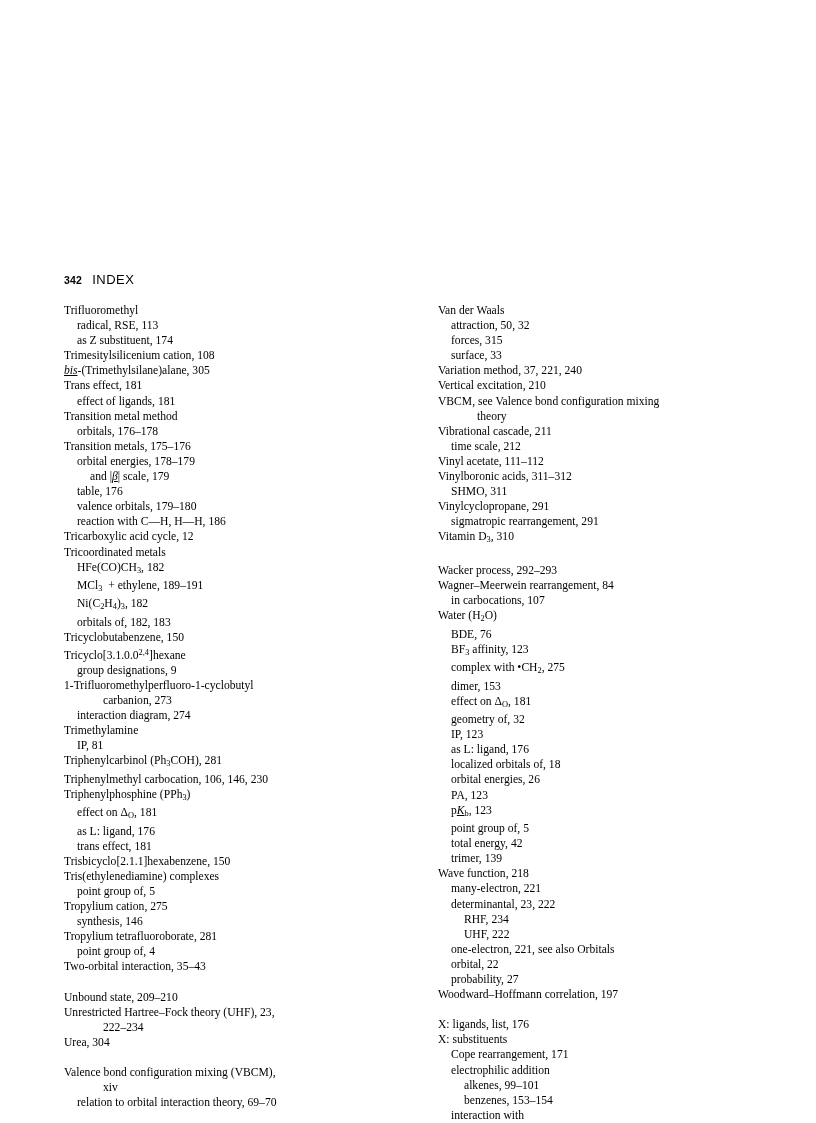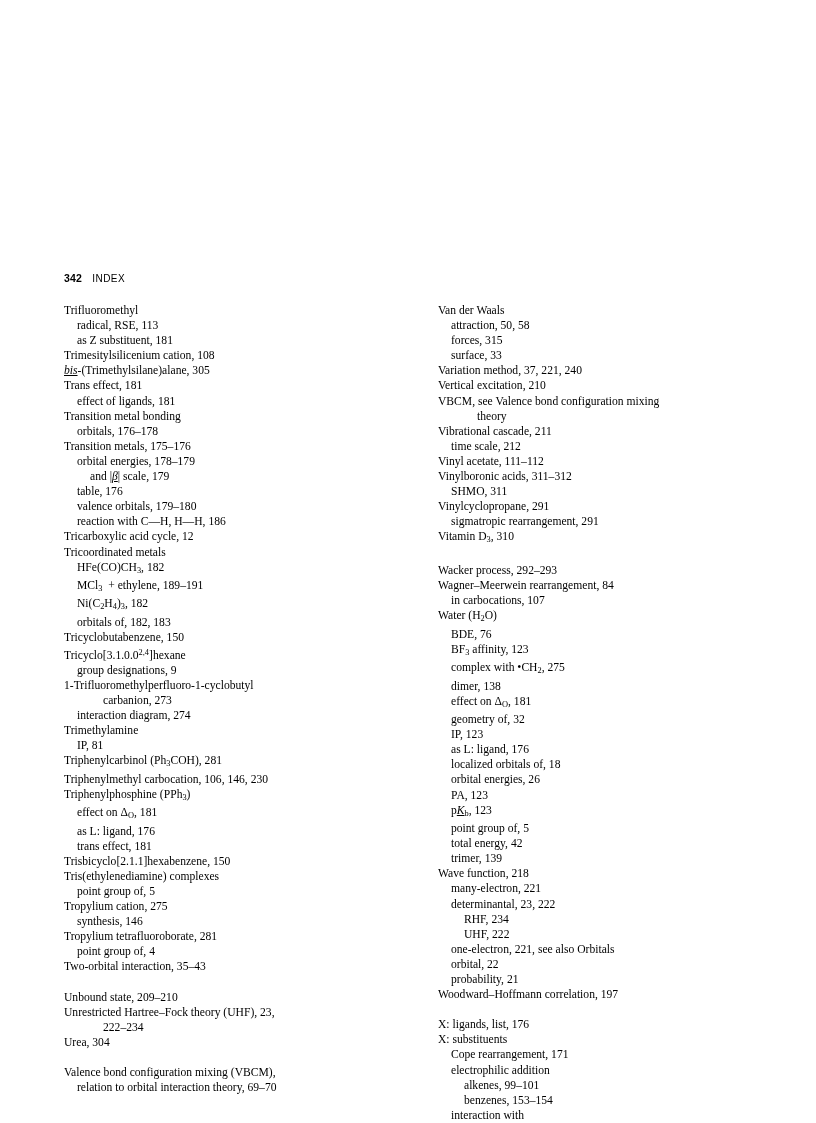--- a/index.html
+++ b/index.html
@@ -31,21 +31,21 @@
     gap: 10px;
   }
   .page-number {
     font-family: "Liberation Sans", sans-serif;
     font-weight: bold;
     font-size: 10.5px;
     letter-spacing: 0.2px;
   }
   .header-title {
     font-family: "Liberation Sans", sans-serif;
-    font-size: 10px;
+    font-size: 13px;
     letter-spacing: 0.5px;
   }
   .columns {
     position: absolute;
     left: 52px;
     top: 303px;
     width: 716px;
     display: flex;
     gap: 32px;
   }
@@ -75,26 +75,26 @@
 
   <div class="header">
     <span class="page-number">342</span>
     <span class="header-title">INDEX</span>
   </div>
 
   <div class="columns">
     <div class="column">
         <div class="entry lvl0">Trifluoromethyl</div>
         <div class="entry lvl1">radical, RSE, 113</div>
-        <div class="entry lvl1">as Z substituent, 181</div>
+        <div class="entry lvl1">as Z substituent, 174</div>
         <div class="entry lvl0">Trimesitylsilicenium cation, 108</div>
         <div class="entry lvl0"><span class="it">bis</span>-(Trimethylsilane)alane, 305</div>
         <div class="entry lvl0">Trans effect, 181</div>
         <div class="entry lvl1">effect of ligands, 181</div>
-        <div class="entry lvl0">Transition metal bonding</div>
+        <div class="entry lvl0">Transition metal method</div>
         <div class="entry lvl1">orbitals, 176–178</div>
         <div class="entry lvl0">Transition metals, 175–176</div>
         <div class="entry lvl1">orbital energies, 178–179</div>
         <div class="entry lvl2">and |<span class="it">β</span>| scale, 179</div>
         <div class="entry lvl1">table, 176</div>
         <div class="entry lvl1">valence orbitals, 179–180</div>
         <div class="entry lvl1">reaction with C—H, H—H, 186</div>
         <div class="entry lvl0">Tricarboxylic acid cycle, 12</div>
         <div class="entry lvl0">Tricoordinated metals</div>
         <div class="entry lvl1">HFe(CO)CH<sub>3</sub>, 182</div>
@@ -123,25 +123,26 @@
         <div class="entry lvl0">Tropylium tetrafluoroborate, 281</div>
         <div class="entry lvl1">point group of, 4</div>
         <div class="entry lvl0">Two-orbital interaction, 35–43</div>
         <div class="gap"></div>
         <div class="entry lvl0">Unbound state, 209–210</div>
         <div class="entry lvl0">Unrestricted Hartree–Fock theory (UHF), 23,</div>
         <div class="entry lvl3">222–234</div>
         <div class="entry lvl0">Urea, 304</div>
         <div class="gap"></div>
         <div class="entry lvl0">Valence bond configuration mixing (VBCM),</div>
+        <div class="entry lvl3">xiv</div>
         <div class="entry lvl1">relation to orbital interaction theory, 69–70</div>
       </div>
     <div class="column">
         <div class="entry lvl0">Van der Waals</div>
-        <div class="entry lvl1">attraction, 50, 58</div>
+        <div class="entry lvl1">attraction, 50, 32</div>
         <div class="entry lvl1">forces, 315</div>
         <div class="entry lvl1">surface, 33</div>
         <div class="entry lvl0">Variation method, 37, 221, 240</div>
         <div class="entry lvl0">Vertical excitation, 210</div>
         <div class="entry lvl0">VBCM, see Valence bond configuration mixing</div>
         <div class="entry lvl3">theory</div>
         <div class="entry lvl0">Vibrational cascade, 211</div>
         <div class="entry lvl1">time scale, 212</div>
         <div class="entry lvl0">Vinyl acetate, 111–112</div>
         <div class="entry lvl0">Vinylboronic acids, 311–312</div>
@@ -150,40 +151,40 @@
         <div class="entry lvl1">sigmatropic rearrangement, 291</div>
         <div class="entry lvl0">Vitamin D<sub>3</sub>, 310</div>
         <div class="gap"></div>
         <div class="entry lvl0">Wacker process, 292–293</div>
         <div class="entry lvl0">Wagner–Meerwein rearrangement, 84</div>
         <div class="entry lvl1">in carbocations, 107</div>
         <div class="entry lvl0">Water (H<sub>2</sub>O)</div>
         <div class="entry lvl1">BDE, 76</div>
         <div class="entry lvl1">BF<sub>3</sub> affinity, 123</div>
         <div class="entry lvl1">complex with •CH<sub>2</sub>, 275</div>
-        <div class="entry lvl1">dimer, 138</div>
+        <div class="entry lvl1">dimer, 153</div>
         <div class="entry lvl1">effect on Δ<sub>O</sub>, 181</div>
         <div class="entry lvl1">geometry of, 32</div>
         <div class="entry lvl1">IP, 123</div>
         <div class="entry lvl1">as L: ligand, 176</div>
         <div class="entry lvl1">localized orbitals of, 18</div>
         <div class="entry lvl1">orbital energies, 26</div>
         <div class="entry lvl1">PA, 123</div>
         <div class="entry lvl1">p<span class="it">K</span><sub>b</sub>, 123</div>
         <div class="entry lvl1">point group of, 5</div>
         <div class="entry lvl1">total energy, 42</div>
         <div class="entry lvl1">trimer, 139</div>
         <div class="entry lvl0">Wave function, 218</div>
         <div class="entry lvl1">many-electron, 221</div>
         <div class="entry lvl1">determinantal, 23, 222</div>
         <div class="entry lvl2">RHF, 234</div>
         <div class="entry lvl2">UHF, 222</div>
         <div class="entry lvl1">one-electron, 221, see also Orbitals</div>
         <div class="entry lvl1">orbital, 22</div>
-        <div class="entry lvl1">probability, 21</div>
+        <div class="entry lvl1">probability, 27</div>
         <div class="entry lvl0">Woodward–Hoffmann correlation, 197</div>
         <div class="gap"></div>
         <div class="entry lvl0">X: ligands, list, 176</div>
         <div class="entry lvl0">X: substituents</div>
         <div class="entry lvl1">Cope rearrangement, 171</div>
         <div class="entry lvl1">electrophilic addition</div>
         <div class="entry lvl2">alkenes, 99–101</div>
         <div class="entry lvl2">benzenes, 153–154</div>
         <div class="entry lvl1">interaction with</div>
         <div class="entry lvl2">C—C, 100</div>

